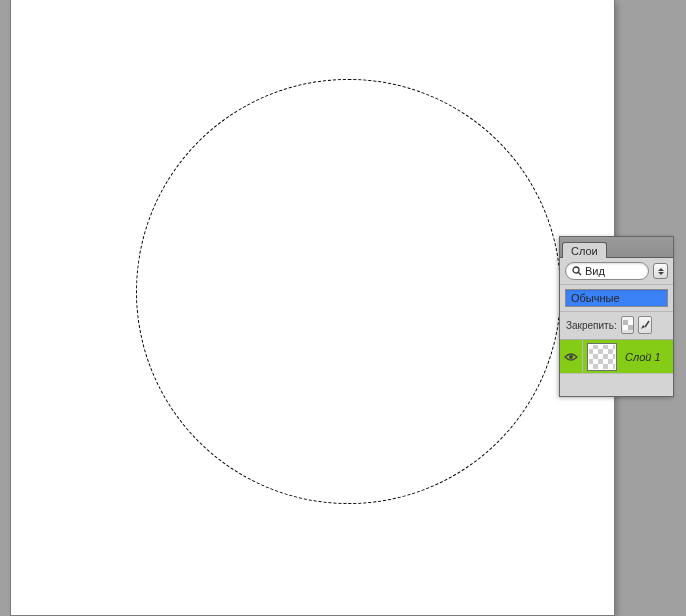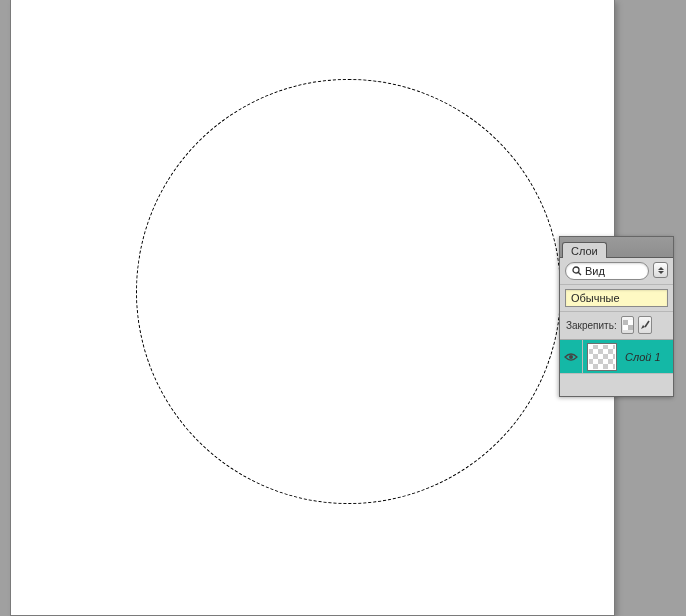--- a/index.html
+++ b/index.html
@@ -72,20 +72,21 @@
     border-radius: 3px 3px 0 0;
     padding: 2px 8px 1px 8px;
     font-size: 11px;
     color: #2c2c2c;
     margin-bottom: -1px;
     margin-right: 2px;
   }
 
   .panel-row {
     display: flex;
+    align-items: center;
     padding: 4px 5px;
     border-bottom: 1px solid #b7b7b7;
     gap: 4px;
   }
 
   .filter-field {
     flex: 1;
     display: flex;
     align-items: center;
     background: #fff;
@@ -112,21 +113,21 @@
     gap: 1px;
   }
   .dbl-arrow .tri-up, .dbl-arrow .tri-down {
     width: 0; height: 0; border-left: 3px solid transparent; border-right: 3px solid transparent;
   }
   .dbl-arrow .tri-up  { border-bottom: 3px solid #444; }
   .dbl-arrow .tri-down{ border-top: 3px solid #444; }
 
   .blend-field {
     flex: 1;
-    background: #fef9c3;
+    background: #3b82f6;
     border: 1px solid #8a8a8a;
     height: 16px;
     display: flex;
     align-items: center;
     padding: 0 5px;
     box-shadow: inset 0 1px 2px rgba(0,0,0,0.1);
   }
 
   .lock-row {
     display: flex;
@@ -152,21 +153,21 @@
   .layers-list {
     background: #d4d4d4;
   }
   .layer-row {
     display: flex;
     align-items: center;
     height: 33px;
     border-bottom: 1px solid #bcbcbc;
   }
   .layer-row.selected {
-    background: #14b8a6;
+    background: #84cc16;
   }
   .vis-cell {
     width: 22px;
     height: 100%;
     display: flex;
     align-items: center;
     justify-content: center;
     border-right: 1px solid #bcbcbc;
   }
   .thumb {

